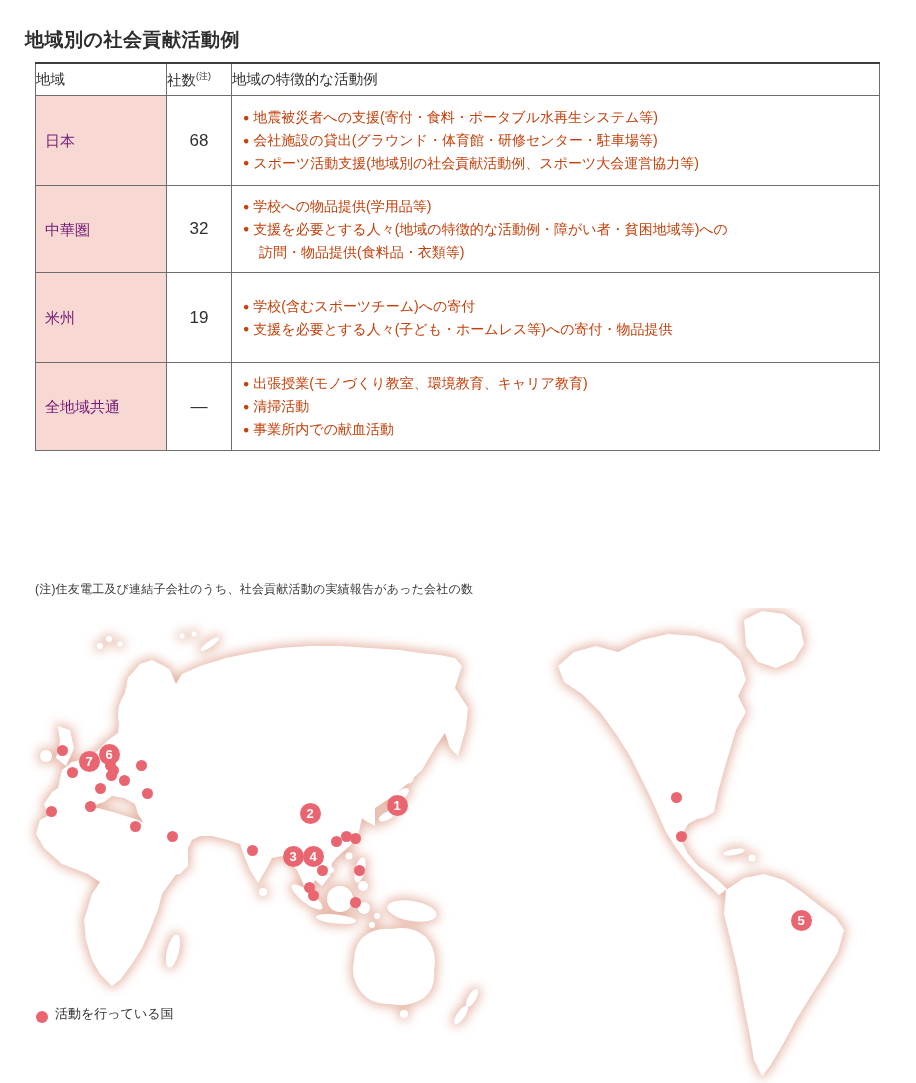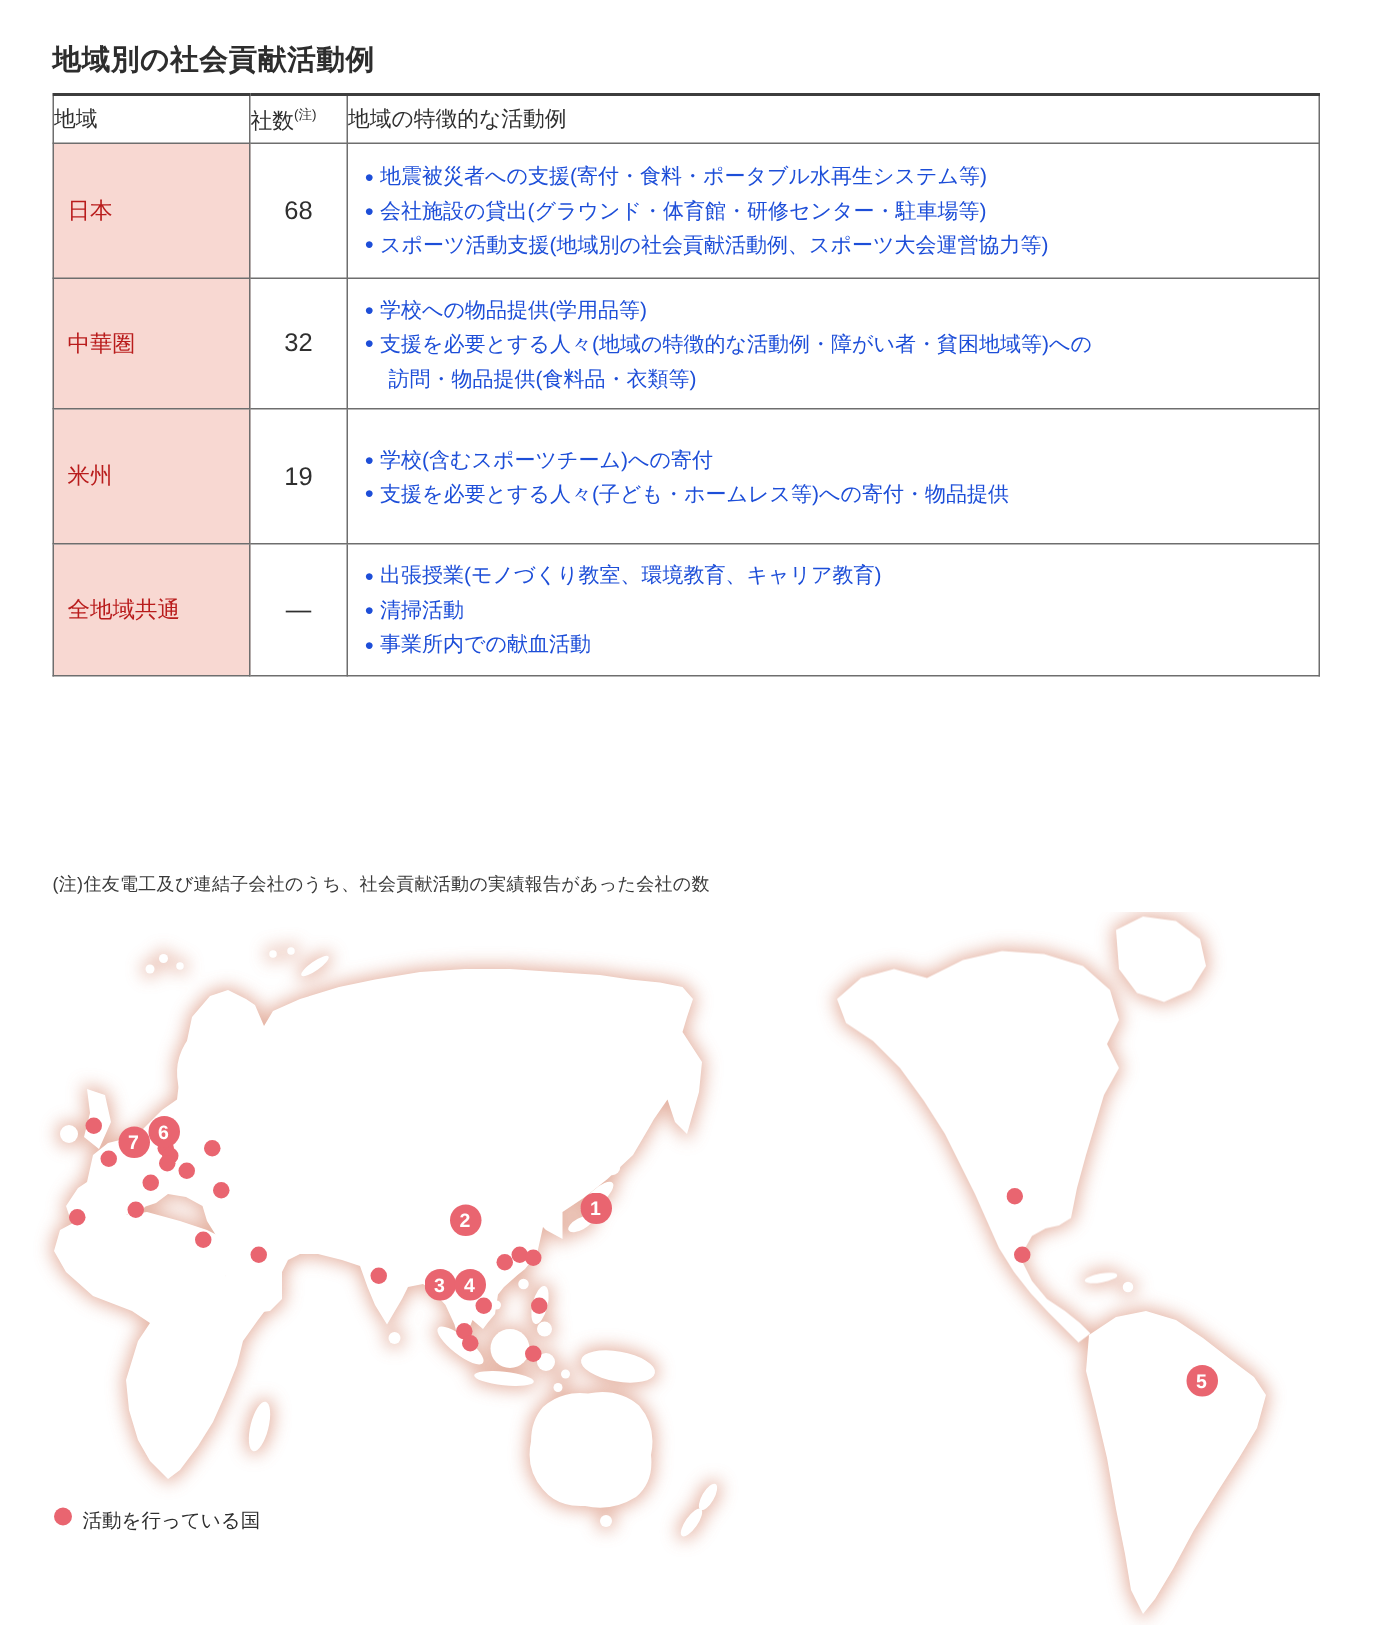--- a/index.html
+++ b/index.html
@@ -2,43 +2,43 @@
 <html><head>
 <meta charset="utf-8">
 <style>
   html,body{margin:0;padding:0;background:#fff;}
   body{
     position:relative;width:916px;height:1083px;overflow:hidden;
     font-family:"Liberation Sans","DejaVu Sans",sans-serif;color:#333;
     --pt:#e96570;--pink:#f8d8d2;--halo:#dfa28e;
   }
   .page-title{
-    position:absolute;left:35px;top:14px;font-size:19px;font-weight:bold;color:#2d2d2d;
+    position:absolute;left:25px;top:14px;font-size:19px;font-weight:bold;color:#2d2d2d;
     letter-spacing:.5px;
   }
   
   table.activity{
     position:absolute;left:35px;top:62px;width:845px;
     border-collapse:collapse;table-layout:fixed;
   }
   table.activity col.c1{width:131px}
   table.activity col.c2{width:65px}
   table.activity th,table.activity td{border:1px solid #6e6e6e;}
   table.activity thead th{
     border-top:2px solid #3d3d3d;height:31px;font-weight:normal;font-size:14.5px;
     text-align:left;background:#fff;padding:0;color:#2f2f2f;
   }
   th sup{font-size:9px;vertical-align:6px;}
   td.region-cell{
     background:var(--pink);font-size:15px;padding:6px 6px 6px 9px;
-    vertical-align:middle;line-height:1.4;color:#b91c1c;
+    vertical-align:middle;line-height:1.4;color:#701a75;
   }
   td.count-cell{font-size:17px;text-align:center;vertical-align:middle;color:#2f2f2f;}
   td.examples-cell{
-    font-size:14px;padding:9px 8px 9px 11px;line-height:1.63;vertical-align:middle;color:#1d4ed8;
+    font-size:14px;padding:9px 8px 9px 11px;line-height:1.63;vertical-align:middle;color:#c2410c;
   }
   .bullet-item{padding-left:16px;text-indent:-16px;}
   .bullet-item::before{content:"●";font-size:10.5px;margin-right:4px;vertical-align:1.5px;}
   tbody tr:nth-child(1){height:90px}
   tbody tr:nth-child(2){height:87px}
   tbody tr:nth-child(3){height:90px}
   tbody tr:nth-child(4){height:65px}
   tbody tr:nth-child(5){height:60px}
   tbody tr:nth-child(6){height:85px}
   .footnote{
@@ -49,21 +49,21 @@
   .map-area svg{position:absolute;left:0;top:0;}
   .activity-dot{
     position:absolute;width:11px;height:11px;border-radius:50%;background:var(--pt);
   }
   .numbered-marker{
     position:absolute;width:21px;height:21px;border-radius:50%;background:var(--pt);
     color:#fff;font-size:13px;font-weight:bold;display:flex;align-items:center;justify-content:center;
     line-height:1;
   }
   .map-legend{
-    position:absolute;left:36px;top:1005px;display:flex;align-items:flex-start;gap:7px;
+    position:absolute;left:36px;top:1005px;display:flex;align-items:flex-end;gap:7px;
     font-size:13px;color:#2f2f2f;
   }
   .legend-dot{width:12px;height:12px;border-radius:50%;background:var(--pt);flex:0 0 auto;}
 </style>
 </head>
 <body style="--pt: #e96570; --pink: #f8d8d2; --halo: #dfa28e;">
 
 <h1 class="page-title">地域別の社会貢献活動例</h1>
 
 <table class="activity">

